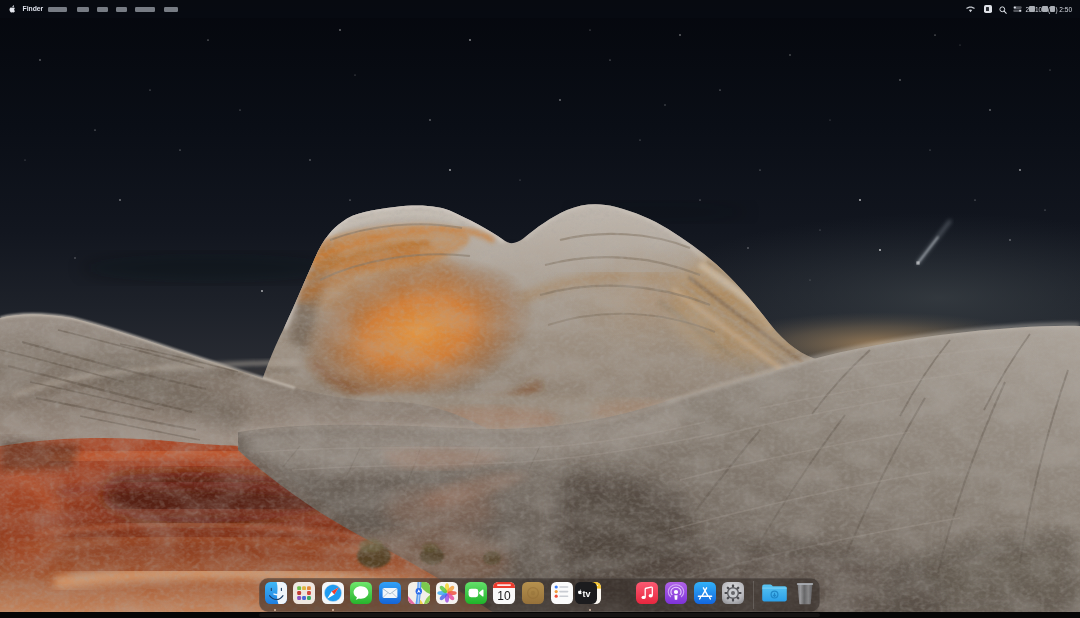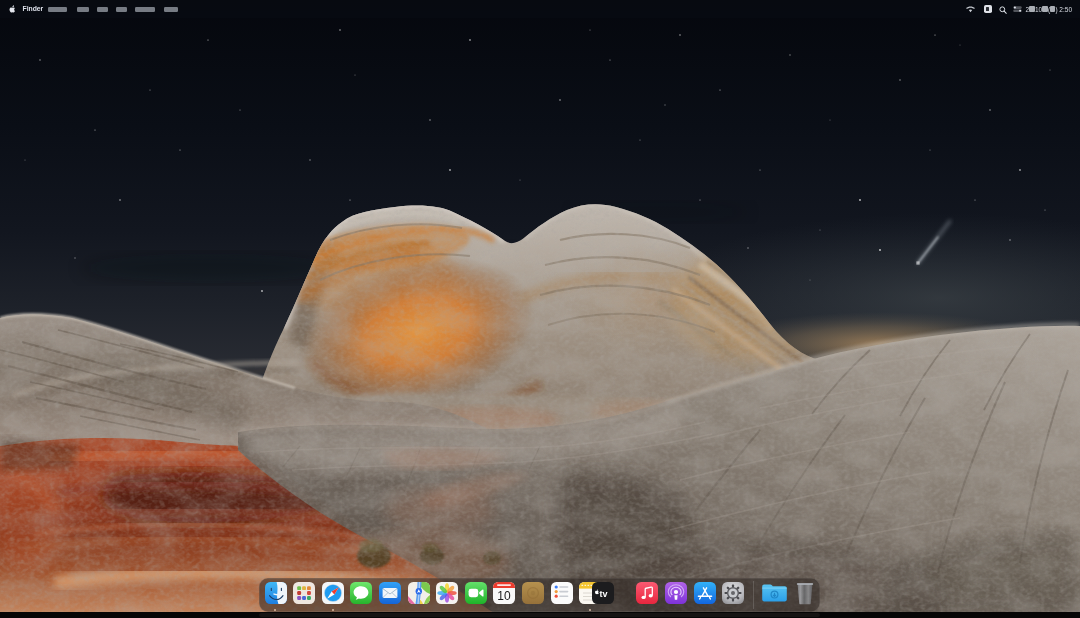--- a/index.html
+++ b/index.html
@@ -470,21 +470,21 @@
           <g stroke="#fff" stroke-width="1" stroke-dasharray="1.6 1.4">
             <line x1="2.5" y1="3.3" x2="19.5" y2="3.3"></line>
           </g>
           <g stroke="#d8d4cc" stroke-width=".9">
             <line x1="4" y1="11" x2="18" y2="11"></line>
             <line x1="4" y1="14.5" x2="18" y2="14.5"></line>
             <line x1="4" y1="18" x2="13" y2="18"></line>
           </g>
         </g>
       </svg></div>
-    <div class="ic" style="left:592px"><svg width="22" height="22" viewBox="0 0 22 22">
+    <div class="ic" style="left:575px"><svg width="22" height="22" viewBox="0 0 22 22">
         <rect x="0" y="0" width="22" height="22" rx="5.2" fill="#1c1c1e"></rect>
         <text x="11.4" y="14.6" text-anchor="middle" font-family="Liberation Sans, sans-serif" font-weight="bold" font-size="9" fill="#fff">tv</text>
         <path d="M6.0,7.4 C5.7,7.42 5.4,7.6 5.2,7.85 C5.05,8.05 4.92,8.37 4.98,8.68 C5.3,8.7 5.62,8.5 5.8,8.27 C5.98,8.03 6.1,7.72 6.0,7.4 Z M5.95,8.8 C5.55,8.8 5.38,9.03 5.1,9.03 C4.82,9.03 4.55,8.82 4.2,8.82 C3.75,8.82 3.05,9.25 3.05,10.27 C3.05,11.2 3.75,12.25 4.25,12.25 C4.54,12.25 4.61,12.08 5.0,12.08 C5.4,12.08 5.5,12.25 5.79,12.25 C6.12,12.25 6.49,11.75 6.72,11.25 C6.39,11.08 6.17,10.74 6.17,10.32 C6.17,9.92 6.37,9.6 6.66,9.42 C6.46,9.0 6.16,8.8 5.95,8.8 Z" fill="#fff"></path>
       </svg></div>
     <div class="ic" style="left:636.3px"><svg width="22" height="22" viewBox="0 0 22 22">
         <defs>
           <linearGradient id="musg" x1="0" y1="0" x2="0" y2="1">
             <stop offset="0" stop-color="#fc5a72"></stop>
             <stop offset="1" stop-color="#e8263e"></stop>
           </linearGradient>

